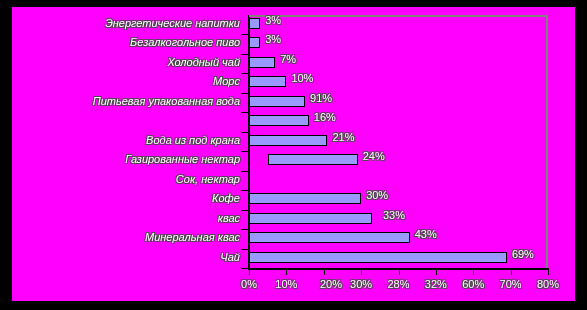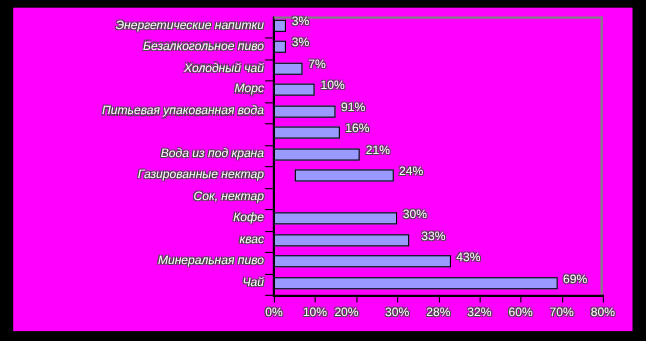--- a/index.html
+++ b/index.html
@@ -164,21 +164,21 @@
         <div class="cat-label" style="top: 2px;">Энергетические напитки</div>
         <div class="cat-label" style="top: 21.4615px;">Безалкогольное пиво</div>
         <div class="cat-label" style="top: 40.9231px;">Холодный чай</div>
         <div class="cat-label" style="top: 60.3846px;">Морс</div>
         <div class="cat-label" style="top: 79.8462px;">Питьевая упакованная вода</div>
         <div class="cat-label" style="top: 118.769px;">Вода из под крана</div>
         <div class="cat-label" style="top: 138.231px;">Газированные нектар</div>
         <div class="cat-label" style="top: 157.692px;">Сок, нектар</div>
         <div class="cat-label" style="top: 177.154px;">Кофе</div>
         <div class="cat-label" style="top: 196.615px;">квас</div>
-        <div class="cat-label" style="top: 216.077px;">Минеральная пиво</div>
+        <div class="cat-label" style="top: 216.077px;">Минеральная квас</div>
         <div class="cat-label" style="top: 235.538px;">Чай</div>
       </div>
 
     <div id="y-axis"></div>
 
     <div id="plot-area">
       <div id="plot-top-rule"></div>
       <div id="plot-right-rule"></div>
     <div class="row" style="top: 0px; height: 19.4615px;">
           <div class="bar" title="Энергетические напитки 3%" style="width: 11.2125px; background: rgb(153, 153, 255);"></div>
@@ -243,21 +243,21 @@
       <div class="y-tick" style="top: 183.154px;"></div>
       <div class="y-tick" style="top: 202.615px;"></div>
       <div class="y-tick" style="top: 222.077px;"></div>
       <div class="y-tick" style="top: 241.538px;"></div>
       <div class="y-tick" style="top: 261px;"></div>
       <div class="x-tick" style="left: 237px;"></div>
       <div class="x-label" style="left: 237px;">0%</div>
       <div class="x-tick" style="left: 274.375px;"></div>
       <div class="x-label" style="left: 274.375px;">10%</div>
       <div class="x-tick" style="left: 311.75px;"></div>
-      <div class="x-label" style="left: 298px; padding-left: 10px;">20%</div>
+      <div class="x-label" style="left: 314px; padding-left: 10px;">20%</div>
       <div class="x-tick" style="left: 349.125px;"></div>
       <div class="x-label" style="left: 349.125px;">30%</div>
       <div class="x-tick" style="left: 386.5px;"></div>
       <div class="x-label" style="left: 386.5px;">28%</div>
       <div class="x-tick" style="left: 423.875px;"></div>
       <div class="x-label" style="left: 423.875px;">32%</div>
       <div class="x-tick" style="left: 461.25px;"></div>
       <div class="x-label" style="left: 461.25px;">60%</div>
       <div class="x-tick" style="left: 498.625px;"></div>
       <div class="x-label" style="left: 498.625px; text-align: center;">70%</div>

